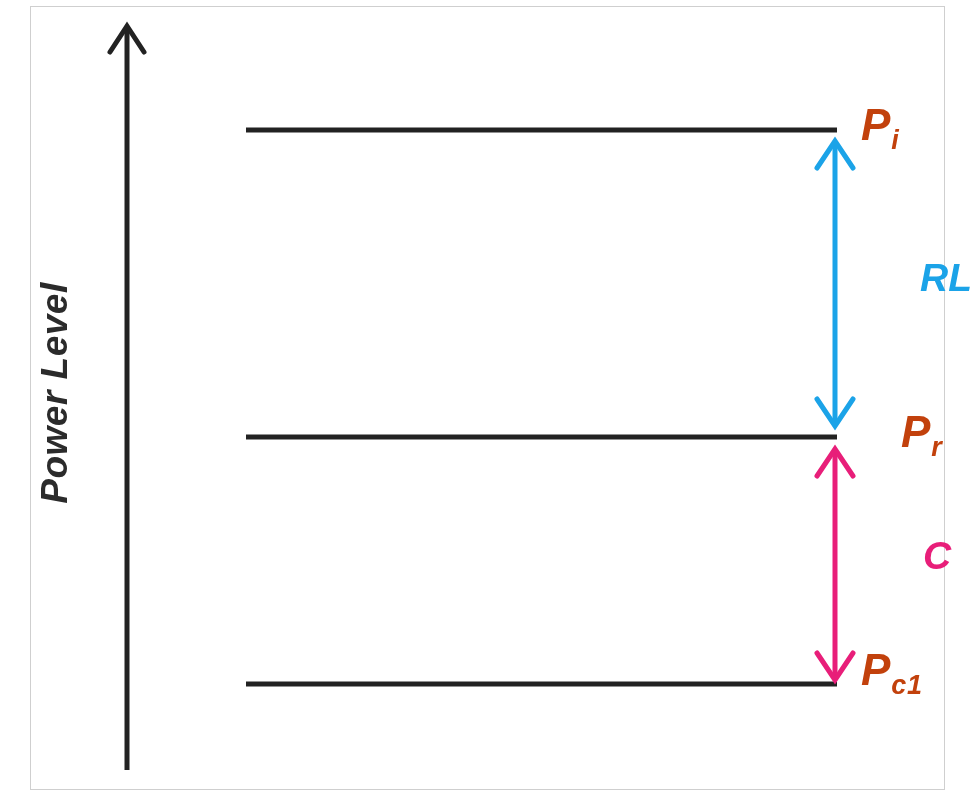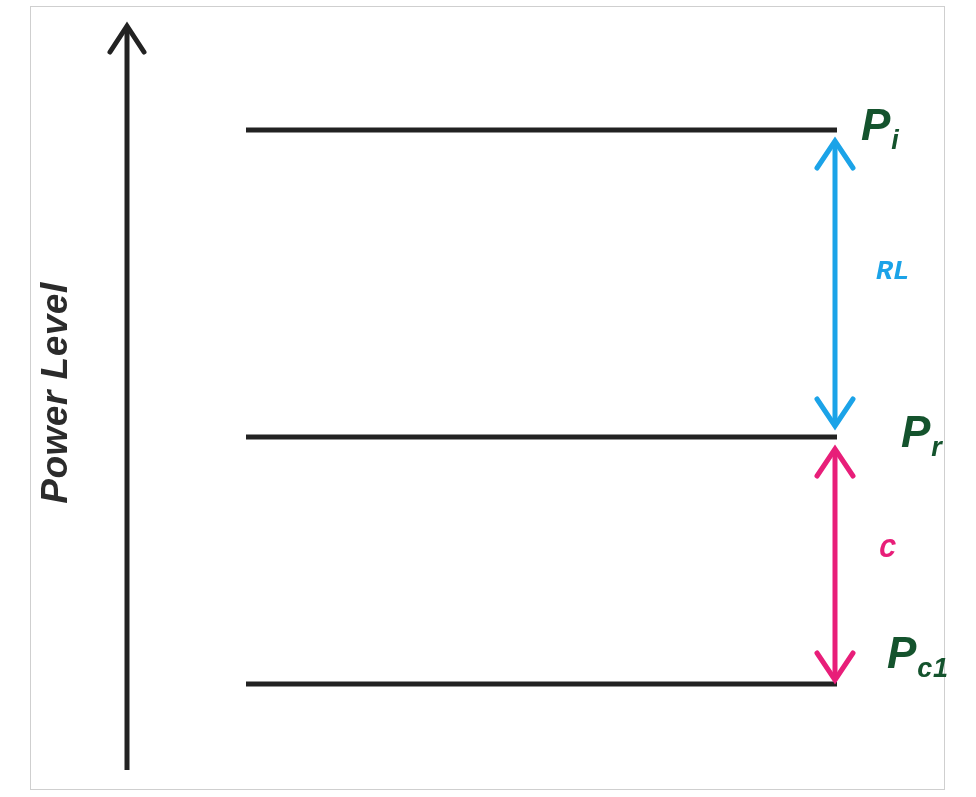--- a/index.html
+++ b/index.html
@@ -52,45 +52,46 @@
     letter-spacing: 0.5px;
     white-space: nowrap;
   }
   
   .level-label {
     position: absolute;
     font-family: "Liberation Sans", sans-serif;
     font-weight: bold;
     font-style: italic;
     font-size: 44px;
-    color: #14532d;
+    color: #c2410c;
     white-space: nowrap;
     line-height: 1;
   }
   .level-label .sub {
     font-size: 27px;
     vertical-align: baseline;
     position: relative;
     top: 9px;
     left: 1px;
     letter-spacing: 0.5px;
   }
   #label-pi  { left: 861px; top: 103px; }
   #label-pr  { left: 901px; top: 410px; }
-  #label-pc1 { left: 861px; top: 631px; margin-left: 26px; }
+  #label-pc1 { left: 861px; top: 648px; }
 
   
   .measure-label {
     position: absolute;
-    font-family: Liberation Mono, monospace;
+    font-family: Liberation Sans, sans-serif;
     font-weight: bold;
     font-style: italic;
-    font-size: 28px;
+    font-size: 39px;
     white-space: nowrap;
     line-height: 1;
+    margin-left: 44px;
   }
   #label-rl { left: 876px; top: 258px; }
   #label-c  { left: 879px; top: 536px; }
 </style>
 </head>
 <body>
 
 <div id="figure-root">
 
   <div id="figure-frame"></div>

